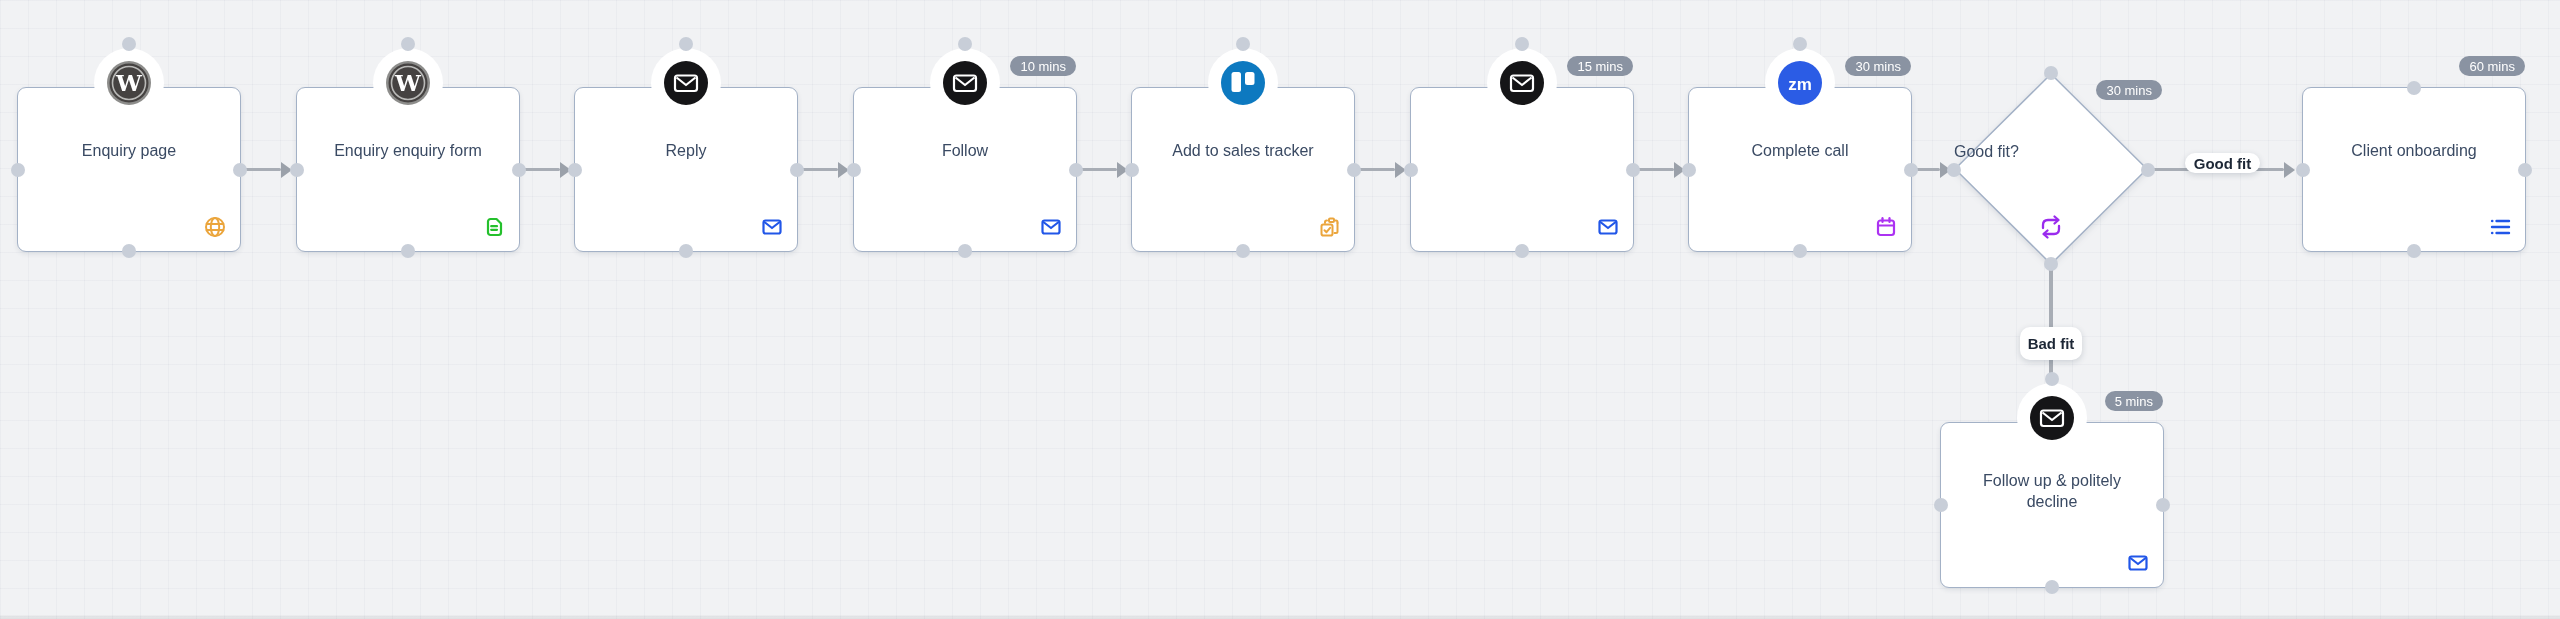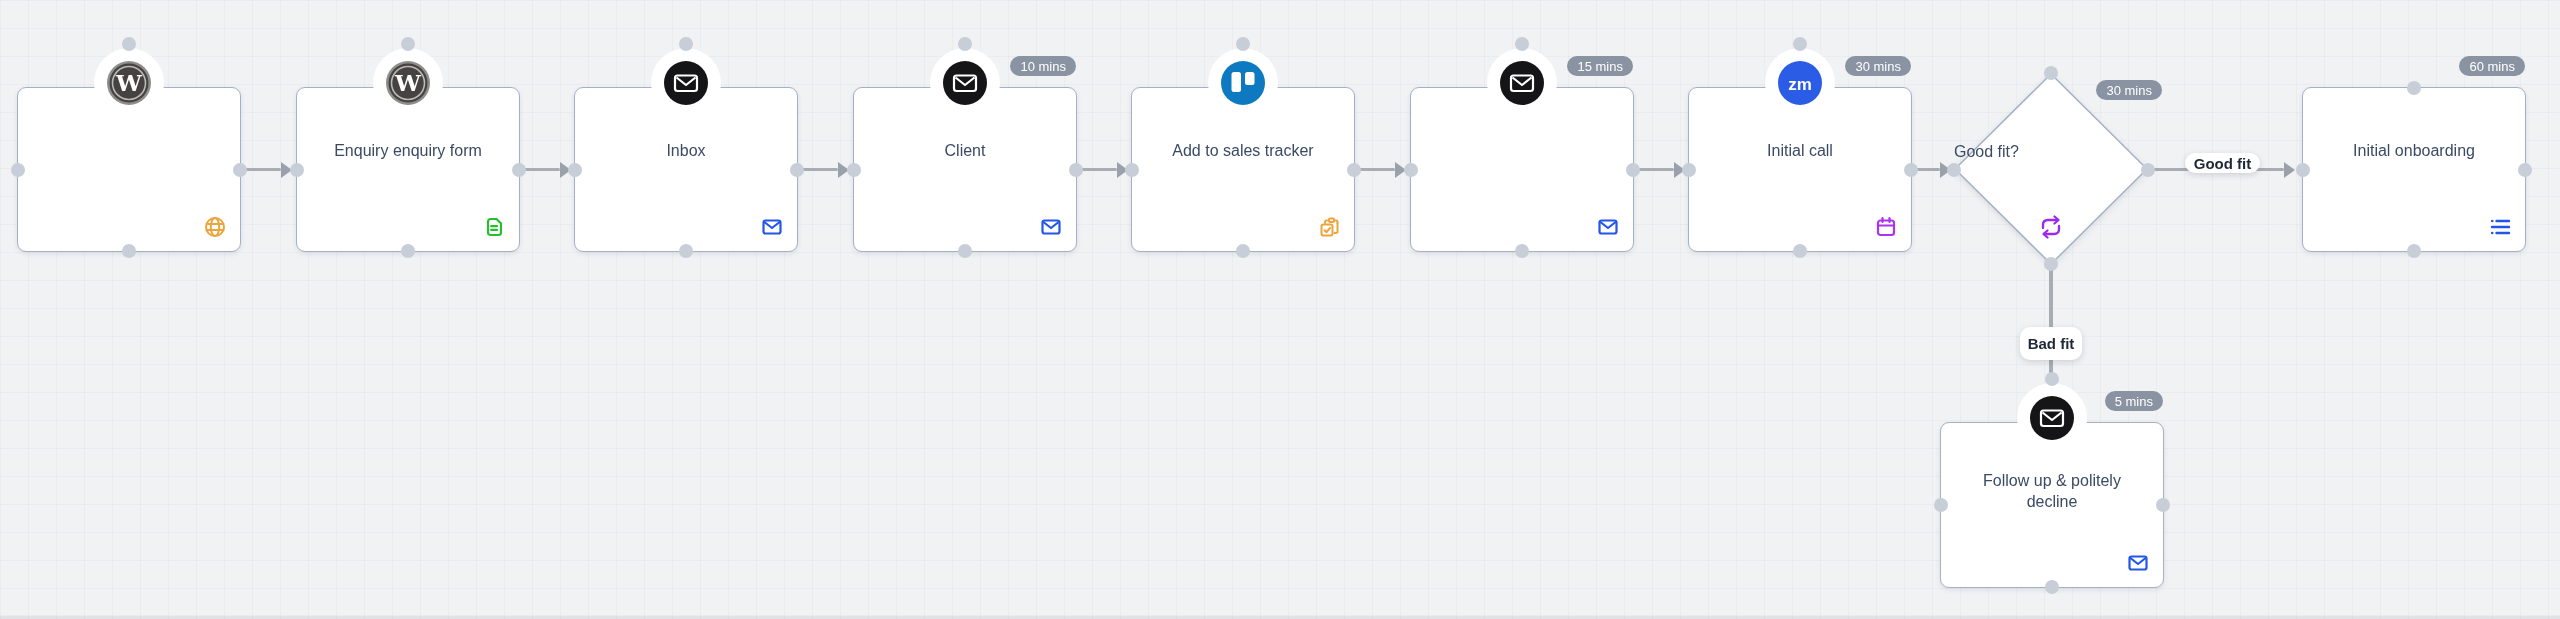--- a/index.html
+++ b/index.html
@@ -110,20 +110,23 @@
   <div class="card" style="left:17px">
     <div class="halo"></div>
     <div class="top-icon">
       <svg width="44" height="44" viewBox="0 0 44 44">
         <circle cx="22" cy="22" r="22" fill="#8d8d8b"></circle>
         <circle cx="22" cy="22" r="19.5" fill="#454241"></circle>
         <circle cx="22" cy="22" r="16.5" fill="none" stroke="#b9b9b7" stroke-width="1.6"></circle>
         <text x="22" y="30" text-anchor="middle" font-family="DejaVu Serif, serif" font-size="23" font-weight="bold" fill="#ffffff">W</text>
       </svg>
     </div>
+    <div class="card-label">
+        <span>Enquiry page</span>
+      </div>
     <div class="corner-icon">
       <svg width="22" height="22" viewBox="0 0 22 22" fill="none" stroke="#EBA53C" stroke-width="2" stroke-linecap="round">
         <circle cx="11" cy="11" r="9"></circle>
         <ellipse cx="11" cy="11" rx="4.2" ry="9"></ellipse>
         <line x1="2.6" y1="8" x2="19.4" y2="8"></line>
         <line x1="2.6" y1="14" x2="19.4" y2="14"></line>
       </svg>
     </div>
     <div class="dot dot-left"></div>
     <div class="dot dot-right"></div>
@@ -160,21 +163,21 @@
   <div class="card" style="left:574px">
     <div class="halo"></div>
     <div class="top-icon">
       <svg width="44" height="44" viewBox="0 0 44 44">
         <circle cx="22" cy="22" r="22" fill="#151517"></circle>
         <rect x="11" y="14.5" width="22" height="15.5" rx="2.5" fill="none" stroke="#ffffff" stroke-width="2.2"></rect>
         <path d="M12.5 16.5 L22 24 L31.5 16.5" fill="none" stroke="#ffffff" stroke-width="2.2" stroke-linejoin="round"></path>
       </svg>
     </div>
     <div class="card-label">
-        <span>Inbox</span>
+        <span>Reply</span>
       </div>
     <div class="corner-icon">
       <svg width="22" height="22" viewBox="0 0 22 22" fill="none" stroke="#2156E8" stroke-width="2.2" stroke-linejoin="round" stroke-linecap="round">
         <rect x="2.5" y="4.5" width="17" height="13" rx="2"></rect>
         <path d="M4 6.5 L11 12 L18 6.5"></path>
       </svg>
     </div>
     <div class="dot dot-left"></div>
     <div class="dot dot-right"></div>
     <div class="dot dot-top-far"></div>
@@ -187,21 +190,21 @@
       <svg width="44" height="44" viewBox="0 0 44 44">
         <circle cx="22" cy="22" r="22" fill="#151517"></circle>
         <rect x="11" y="14.5" width="22" height="15.5" rx="2.5" fill="none" stroke="#ffffff" stroke-width="2.2"></rect>
         <path d="M12.5 16.5 L22 24 L31.5 16.5" fill="none" stroke="#ffffff" stroke-width="2.2" stroke-linejoin="round"></path>
       </svg>
     </div>
     <div class="badge badge-card">
         <span>10 mins</span>
       </div>
     <div class="card-label">
-        <span>Client</span>
+        <span>Follow</span>
       </div>
     <div class="corner-icon">
       <svg width="22" height="22" viewBox="0 0 22 22" fill="none" stroke="#2156E8" stroke-width="2.2" stroke-linejoin="round" stroke-linecap="round">
         <rect x="2.5" y="4.5" width="17" height="13" rx="2"></rect>
         <path d="M4 6.5 L11 12 L18 6.5"></path>
       </svg>
     </div>
     <div class="dot dot-left"></div>
     <div class="dot dot-right"></div>
     <div class="dot dot-top-far"></div>
@@ -265,21 +268,21 @@
     <div class="top-icon">
       <svg width="44" height="44" viewBox="0 0 44 44">
         <circle cx="22" cy="22" r="22" fill="#2B5CE5"></circle>
         <text x="22" y="28.5" text-anchor="middle" font-family="Liberation Sans, sans-serif" font-size="17" font-weight="bold" fill="#ffffff">zm</text>
       </svg>
     </div>
     <div class="badge badge-card">
         <span>30 mins</span>
       </div>
     <div class="card-label">
-        <span>Initial call</span>
+        <span>Complete call</span>
       </div>
     <div class="corner-icon">
       <svg width="22" height="22" viewBox="0 0 22 22" fill="none" stroke="#AC32F2" stroke-width="2.2" stroke-linejoin="round" stroke-linecap="round">
         <rect x="3" y="4.5" width="16" height="14.5" rx="2.5"></rect>
         <line x1="3.5" y1="9.5" x2="18.5" y2="9.5"></line>
         <line x1="7.5" y1="2.2" x2="7.5" y2="6"></line>
         <line x1="14.5" y1="2.2" x2="14.5" y2="6"></line>
       </svg>
     </div>
     <div class="dot dot-left"></div>
@@ -308,21 +311,21 @@
     <div class="dot" style="left:calc(50% - 7px);bottom:-6px"></div>
     <div class="dot" style="left:-7px;top:calc(50% - 6px)"></div>
     <div class="dot" style="right:-7px;top:calc(50% - 6px)"></div>
   </div>
 
   <div class="card" style="left:2302px">
     <div class="badge badge-card">
         <span>60 mins</span>
       </div>
     <div class="card-label">
-        <span>Initial onboarding</span>
+        <span>Client onboarding</span>
       </div>
     <div class="corner-icon">
       <svg width="22" height="22" viewBox="0 0 22 22" fill="none" stroke="#2156E8" stroke-width="2.4" stroke-linecap="round">
         <circle cx="3.2" cy="5" r="1.3" fill="#2156E8" stroke="none"></circle>
         <line x1="7.5" y1="5" x2="20" y2="5"></line>
         <line x1="3" y1="11" x2="20" y2="11"></line>
         <circle cx="3.2" cy="17" r="1.3" fill="#2156E8" stroke="none"></circle>
         <line x1="7.5" y1="17" x2="20" y2="17"></line>
       </svg>
     </div>

